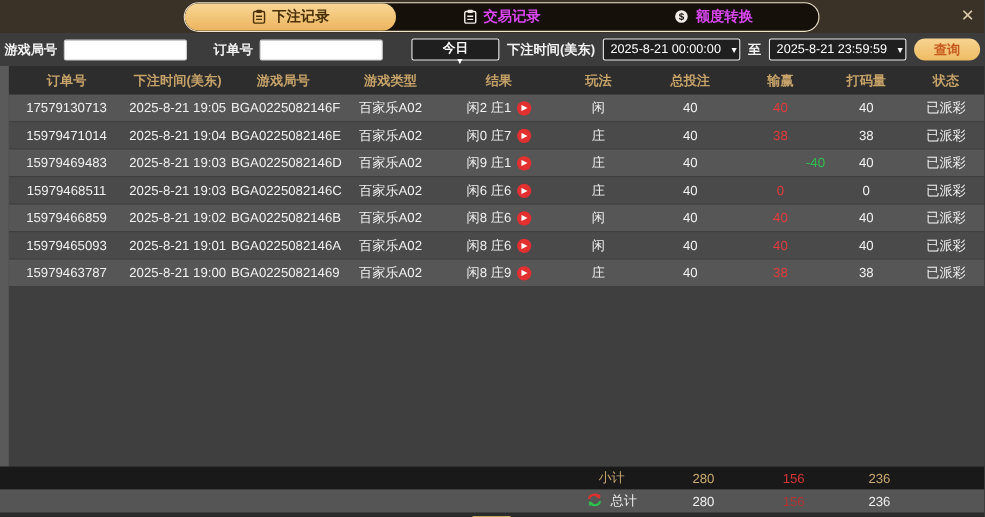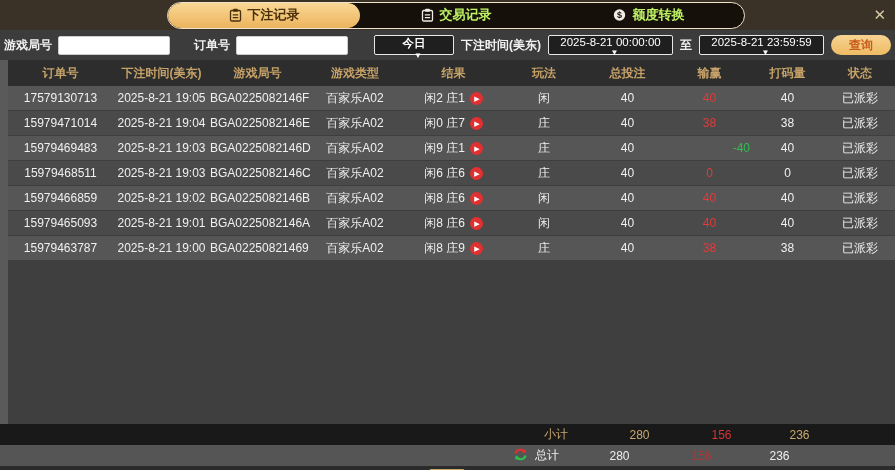--- a/index.html
+++ b/index.html
@@ -5,38 +5,38 @@
   * { margin:0; padding:0; box-sizing:border-box; }
   html,body { width:895px; height:470px; overflow:hidden; }
   body { font-family:"Liberation Sans","DejaVu Sans",sans-serif; background:#3d3d3d; }
   .app { position:relative; width:895px; height:470px; background:#3d3d3d; overflow:hidden; }
 
   
   .topbar { height:30px; background:#3a3127; display:flex; align-items:center; position:relative; }
   .tab-group { margin-left:167px; width:578px; height:27px; border:1px solid #efe3cc; border-radius:14px;
                background:#15100a; display:flex; align-items:stretch; overflow:hidden; }
   .tab { flex:1; display:flex; align-items:center; justify-content:center; gap:6px;
-         color:#bef264; font-size:13px; font-weight:bold; cursor:pointer; }
+         color:#d946ef; font-size:13px; font-weight:bold; cursor:pointer; }
   .tab.active { background:linear-gradient(#f9d795,#ecb45e); color:#4a3008; border-radius:13px; }
   .tab svg { display:block; }
   .close-btn { position:absolute; right:9px; top:6px; color:#d9c9a8; font-size:15px; font-weight:bold;
                cursor:pointer; line-height:18px; }
 
   
   .filterbar { height:30px; background:#3c3c3c; display:flex; align-items:center; padding:0 4px; gap:6px; }
   .flabel { color:#f2f2f2; font-size:12px; font-weight:bold; white-space:nowrap; }
   .winput { width:112px; height:19px; background:#ffffff; border:1px solid #cccccc; border-radius:2px;
             font-size:12px; padding:0 4px; color:#222; }
   .right-cluster { margin-left:auto; display:flex; align-items:center; gap:7px; }
   .dselect { height:20px; background:#1f1f1f; border:1px solid #e8e8e8; border-radius:2px;
              display:flex; align-items:center; justify-content:space-between; color:#ffffff;
              font-size:11.5px; font-weight:bold; padding:0 6px; cursor:pointer; white-space:nowrap; }
   .dselect .chev { font-size:8px; color:#ffffff; margin-left:8px; }
   .sel-preset { width:80px;flex-direction:column; }
-  .sel-date { width:125px; font-weight:normal;flex-direction:column; }
+  .sel-date { width:125px; font-weight:normal; }
   .query-btn { width:60px; height:20px; border-radius:10px; background:linear-gradient(#f7d391,#eebb63);
                color:#c75b1e; font-size:12px; font-weight:bold; display:flex; align-items:center;
                justify-content:center; cursor:pointer; }
 
   
   .table-area { position:relative; padding-left:8px; }
   .table-area::before { content:""; position:absolute; left:0; top:0; width:8px; height:364px; background:#5a5a5a; }
   .grid { display:grid; grid-template-columns:105px 97px 95px 100px 97px 84px 83px 81px 75px 70px; }
   .thead { height:26px; background:#2d2d2d; align-items:center; }
   .th { text-align:center; color:#c6a268; font-size:12px; font-weight:bold; }
@@ -49,21 +49,21 @@
                font-size:7px; display:inline-flex; align-items:center; justify-content:center;
                cursor:pointer; line-height:1; padding-left:1px; }
   .c-winloss.win  { color:#e23b3b; }
   .c-winloss.loss { color:#2fbf4f;text-align:right; }
   .tbody-filler { height:163px; background:#3f3f3f; }
 
   
   .subtotal-row { height:21px; background:#191919; align-items:center; padding-left:20px; }
   .subtotal-row .td { color:#c9a96e; font-size:12px; }
   .subtotal-row .td.red { color:#d43535; }
-  .total-row { height:21px; background:#555555; align-items:center; padding-left:0; }
+  .total-row { height:21px; background:#555555; align-items:center; padding-left:20px; }
   .total-row .td { color:#efefef; font-size:12px; }
   .total-row .td.red { color:#b33434; }
   .total-label-cell { display:flex; align-items:center; justify-content:center; gap:7px; }
 
   
   .pagination { height:20px; background:#2b2b2b; position:relative; }
   .pg-box { position:absolute; top:3px; left:429px; width:36px; height:18px; background:#1e1e1e;
             border:1px solid #c9a96a; border-radius:2px; cursor:text; }
 </style>
 </head>

